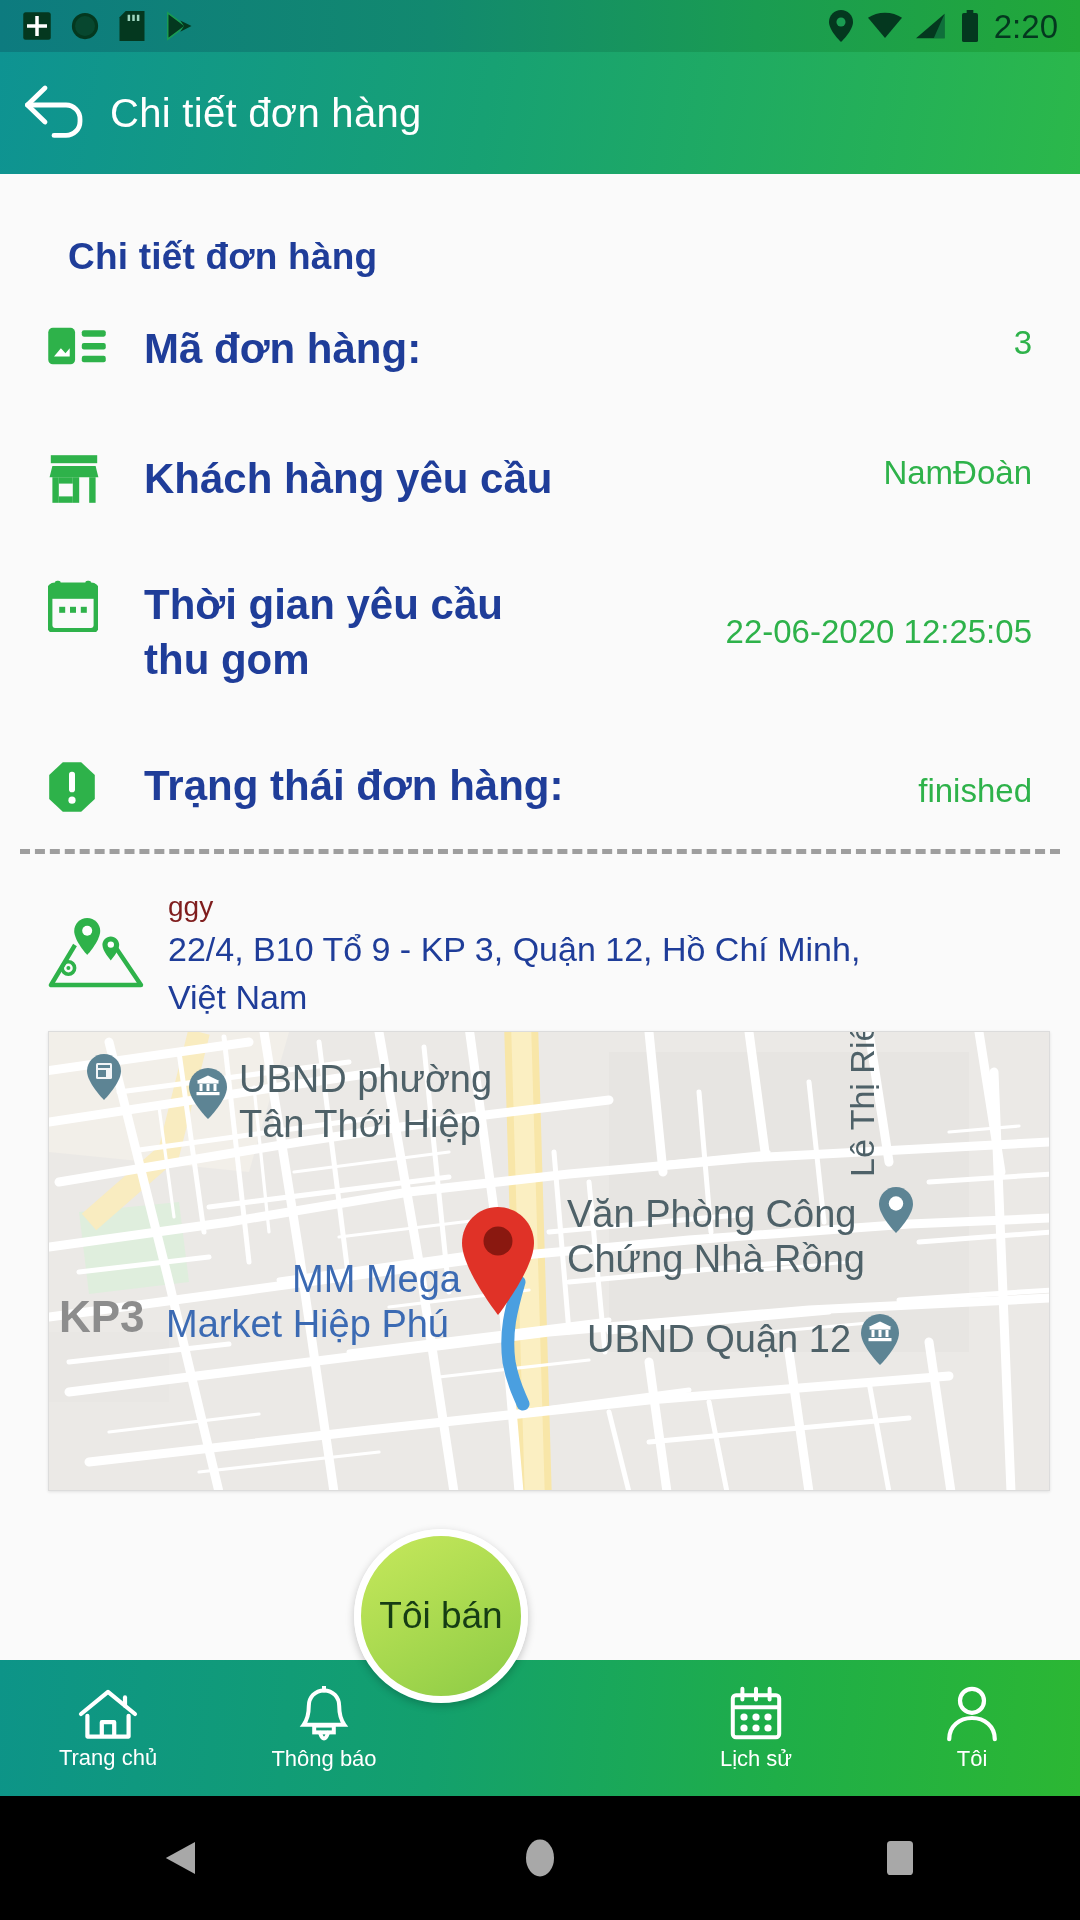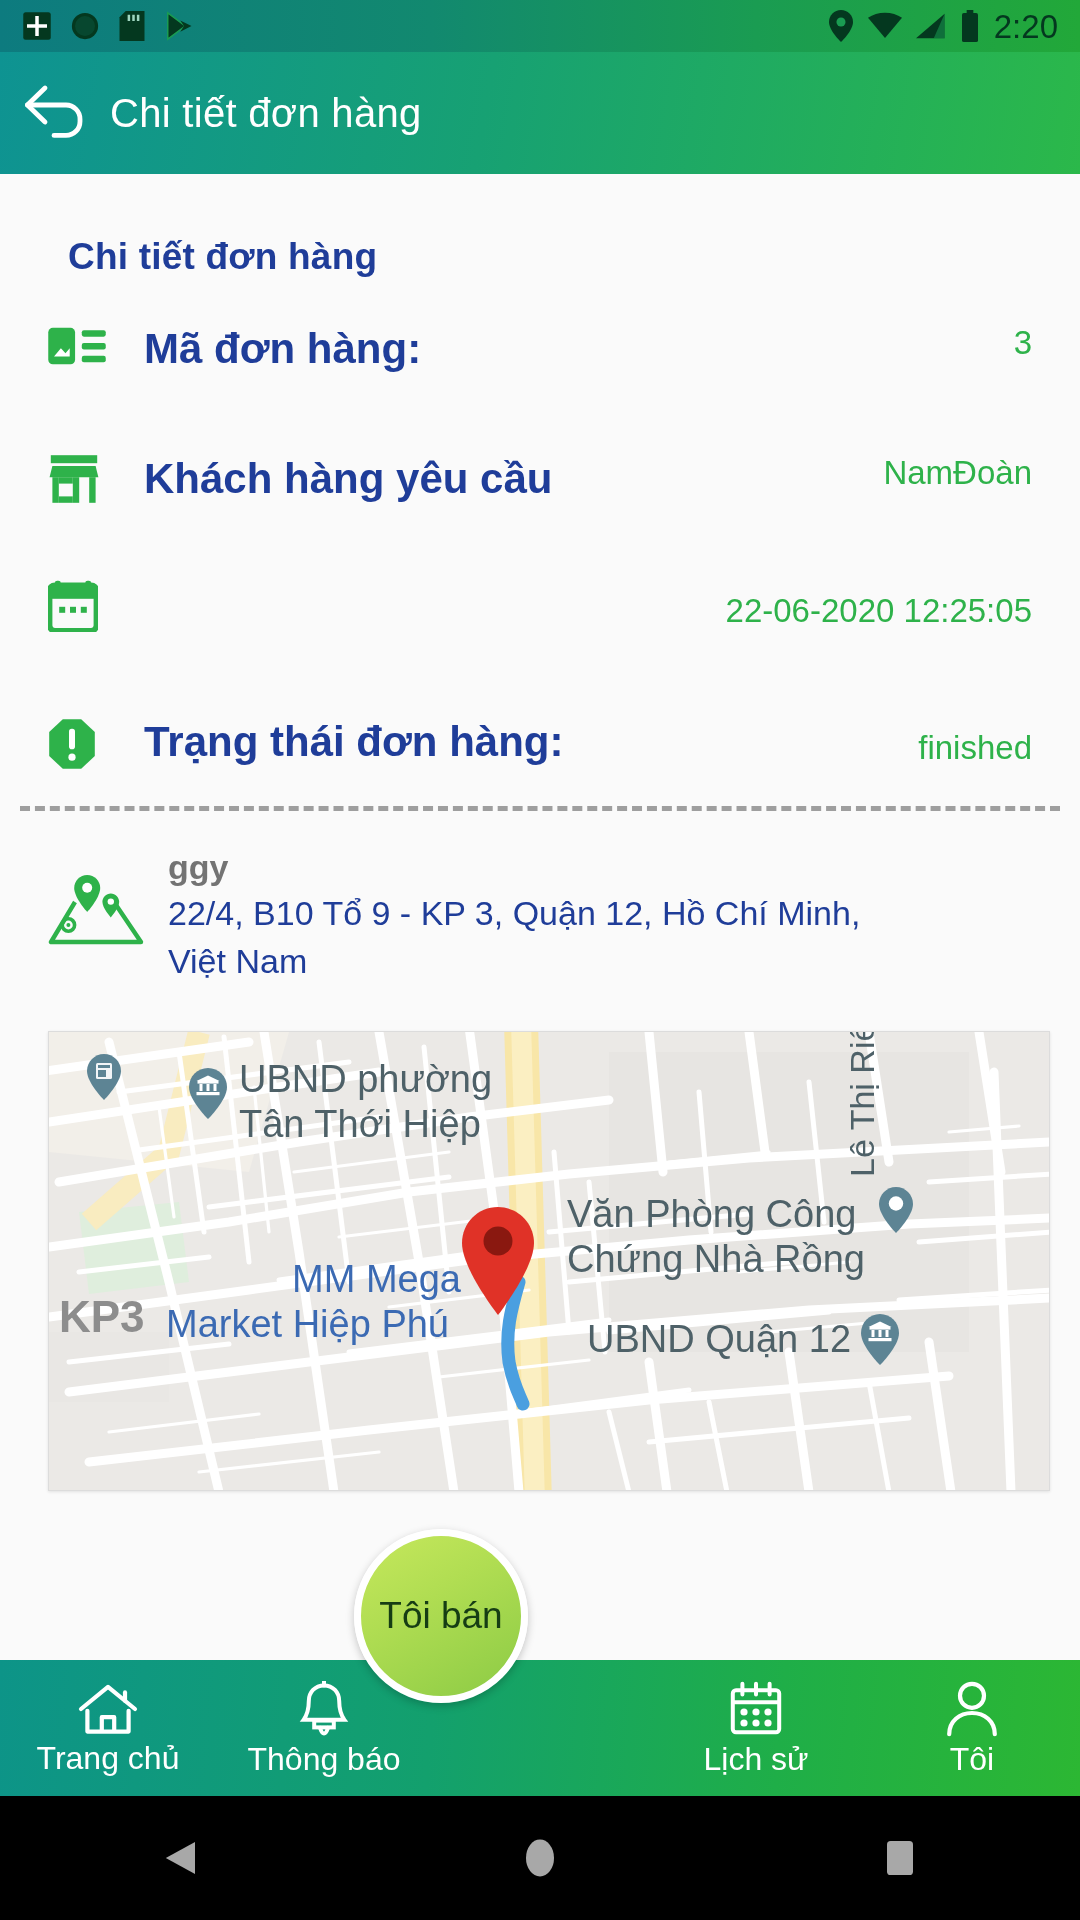--- a/index.html
+++ b/index.html
@@ -54,21 +54,21 @@
 
   .divider {
     margin:24px 20px 0 20px; height:0;
     border-top:5px dashed #9e9e9e;
   }
 
   
   .addr-block { display:flex; padding:36px 48px 0 48px; }
   .addr-icon { width:120px; flex:0 0 120px; padding-top:26px; }
   .addr-text { flex:1; padding-right:50px; }
-  .addr-name { color:#737373; font-size:34px; font-weight:700; line-height:1.18; }
+  .addr-name { color:#7f1d1d; font-size:28px; font-weight:400; line-height:1.18; }
   .addr-line { color:#1f3d99; font-size:34px; font-weight:400; line-height:1.30; margin-top:4px; }
 
   
   #map {
     position:absolute; left:40px; top:1031px; width:1002px; height:460px;
     background:#86efac; overflow:hidden;
     border:1px solid #dcdcdc;
     box-shadow:0 1px 3px rgba(0,0,0,.10);
     margin-left:8px;
   }
@@ -81,21 +81,21 @@
   #bottomnav {
     position:absolute; left:0; top:1660px; width:1080px; height:136px;
     background:linear-gradient(95deg,#0d9488 0%,#13a06d 40%,#1fae48 72%,#2cb733 100%);
     display:flex; align-items:center;
   }
   .navitem {
     flex:1 1 0; display:flex; flex-direction:column; align-items:center; justify-content:center;
     gap:6px; cursor:pointer; height:136px;
   }
   .navitem.spacer { visibility:hidden; }
-  .navlabel { color:#fff; font-size:32px; font-weight:400; line-height:1; }
+  .navlabel { color:#fff; font-size:22px; font-weight:400; line-height:1; }
   #fab {
     position:absolute; left:354px; top:1529px; width:174px; height:174px;
     border-radius:50%;
     background:linear-gradient(150deg,#c6e85c 0%,#b0dd52 40%,#8ccb45 100%);
     border:7px solid #fff;
     display:flex; align-items:center; justify-content:center;
     box-shadow:0 3px 9px rgba(0,0,0,.22);
     cursor:pointer; z-index:5;text-align:center;
   }
   #fab-label { color:#163d14; font-size:37px; font-weight:400; }
@@ -206,20 +206,21 @@
           <svg width="50" height="52" viewBox="0 0 25 26">
             <rect x="3.4" y="0.4" width="3" height="4.2" rx="1.2" fill="#2eb24a"></rect>
             <rect x="18.6" y="0.4" width="3" height="4.2" rx="1.2" fill="#2eb24a"></rect>
             <rect x="0.8" y="2.6" width="23.4" height="22.8" rx="2.6" fill="none" stroke="#2eb24a" stroke-width="2.8"></rect>
             <rect x="0.8" y="2.6" width="23.4" height="6.8" fill="#2eb24a"></rect>
             <rect x="5.6" y="13.4" width="3" height="3" fill="#2eb24a"></rect>
             <rect x="11" y="13.4" width="3" height="3" fill="#2eb24a"></rect>
             <rect x="16.4" y="13.4" width="3" height="3" fill="#2eb24a"></rect>
           </svg>
         </div>
+        <div class="row-label">Thời gian yêu cầu thu gom</div>
         <div class="row-value">22-06-2020 12:25:05</div>
       </div>
 
       <div class="row" style="margin-top:34px;align-items:flex-end;">
         <div class="row-icon">
           <svg width="48" height="52" viewBox="0 0 24 26">
             <path d="M7.4 0.6h9.2L23.4 7v12L16.6 25.4H7.4L0.6 19V7z" fill="#2eb24a"></path>
             <rect x="10.5" y="5.4" width="3" height="10.2" rx="1.4" fill="#fff"></rect>
             <circle cx="12" cy="19.6" r="1.8" fill="#fff"></circle>
           </svg>

